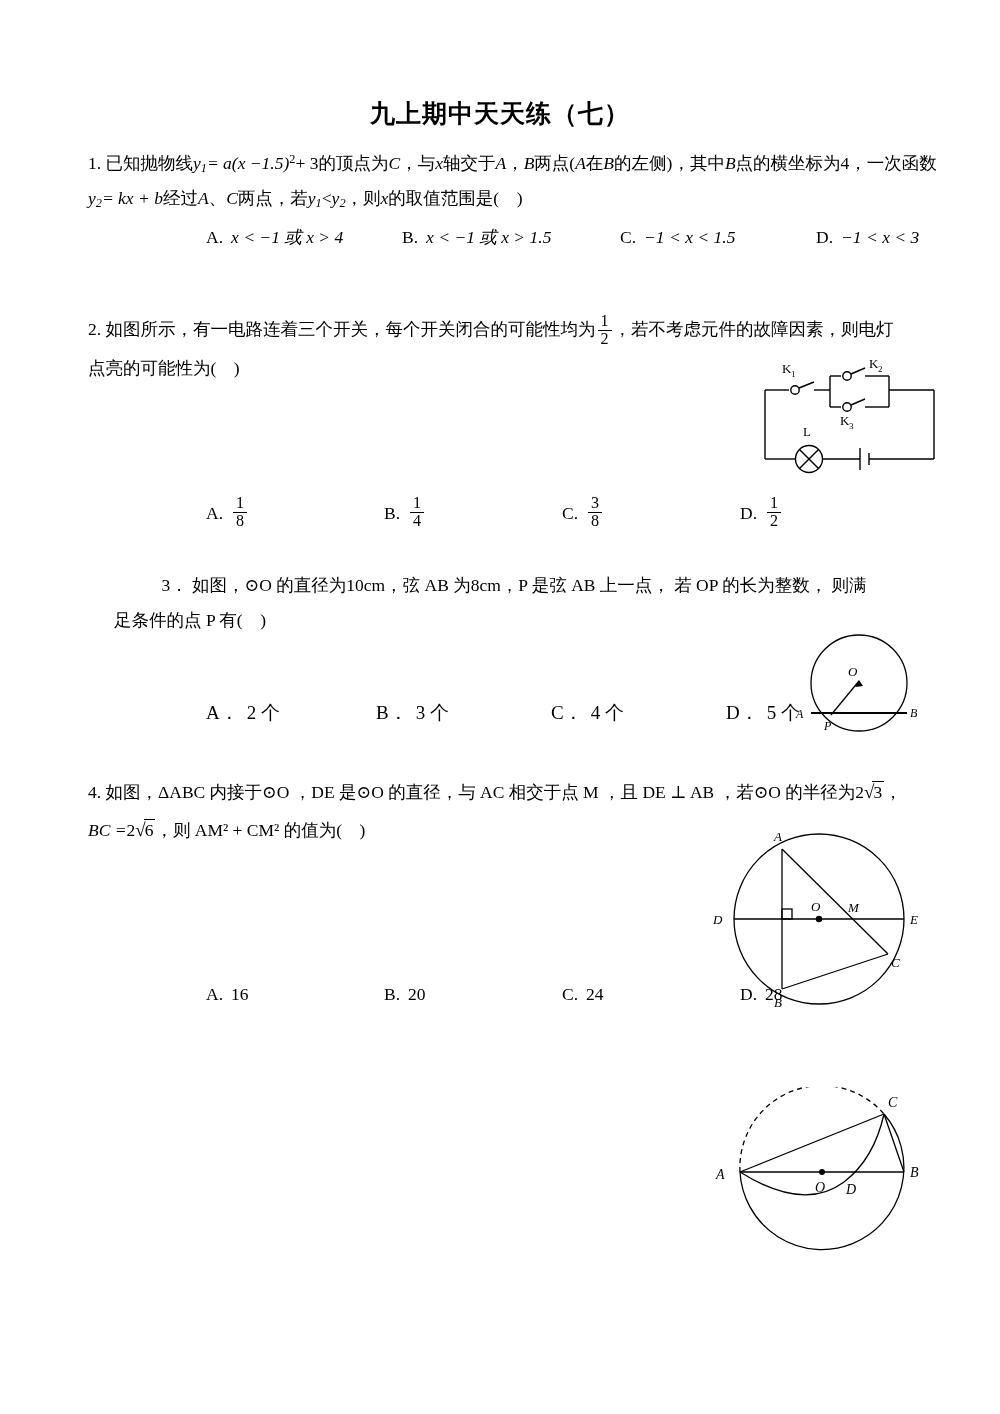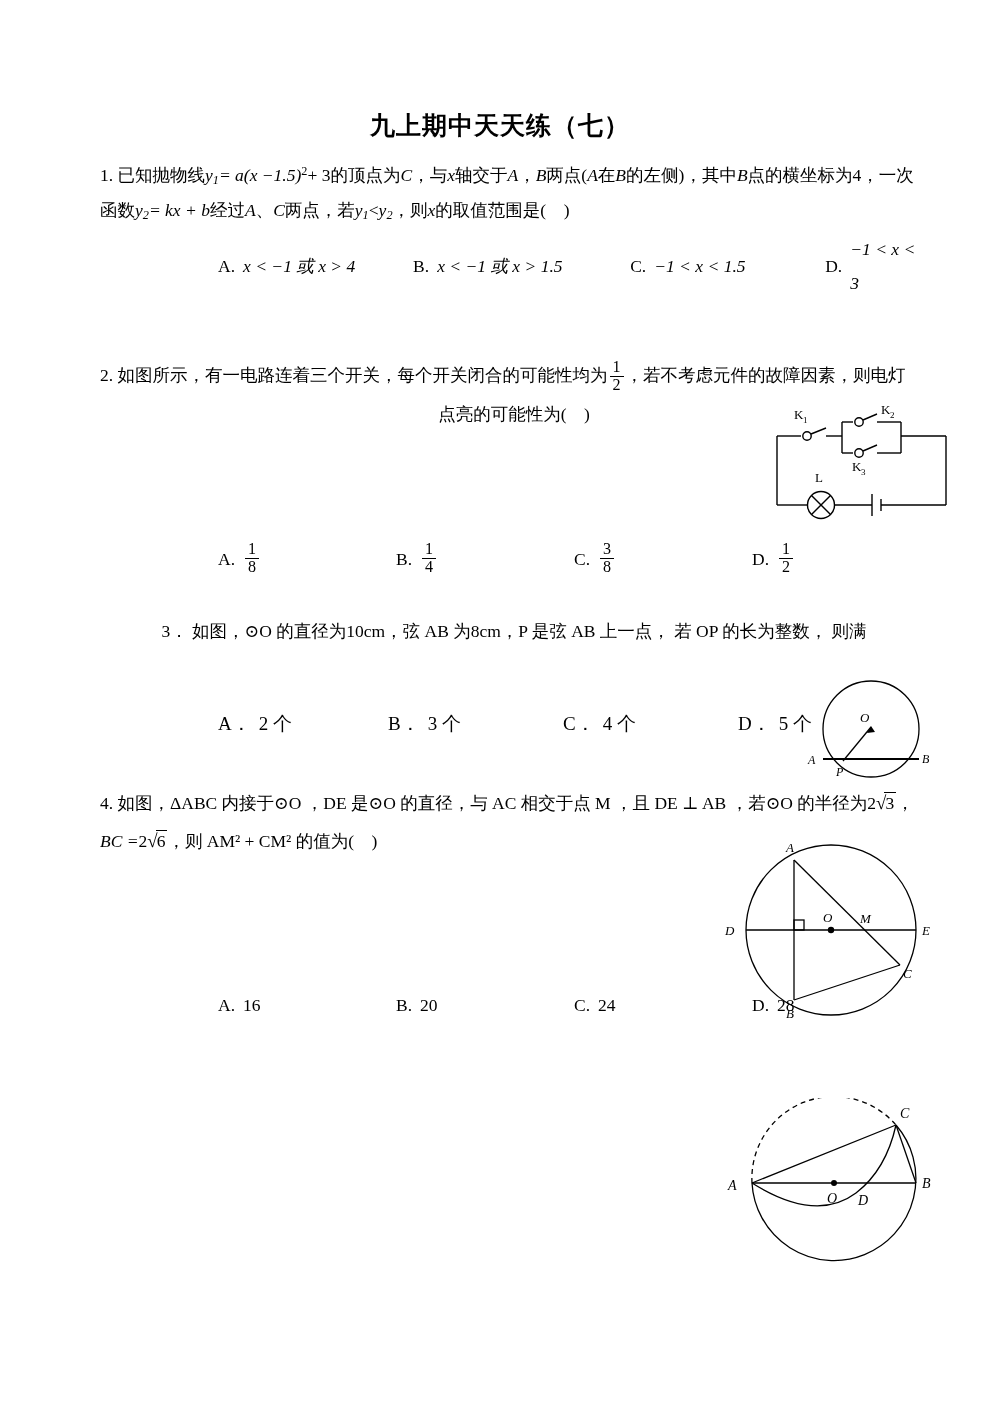--- a/index.html
+++ b/index.html
@@ -12,21 +12,21 @@
     height: 1414px;
     font-family: "Liberation Serif", "DejaVu Serif", serif;
     color: #000000;
     position: relative;
     overflow: hidden;
   }
   .page {
     width: 1000px;
     height: 1414px;
     position: relative;
-    padding: 12px;
+    padding: 0;
     box-sizing: border-box;
   }
 
   
   .title {
     text-align: center;
     font-size: 25px;
     font-weight: bold;
     letter-spacing: 1px;
     margin: 0;
@@ -126,21 +126,21 @@
         <span class="mi">−1 &lt; x &lt; 3</span>
       </div>
     </div>
   </div>
 
   <div class="problem" style="margin-top:56px;">
     <div class="ptext" style="line-height:2.2;">
       <span>2.</span>
       <span>如图所示，有一电路连着三个开关，每个开关闭合的可能性均为</span><span class="frac"><span class="num">1</span><span class="den">2</span></span><span>，若不考虑元件的故障因素，则电灯</span>
     </div>
-    <div class="ptext" style="line-height:2.2;text-align:center;">
+    <div class="ptext" style="line-height:2.2;">
       <span>点亮的可能性为(</span>&nbsp;&nbsp;&nbsp;&nbsp;<span>)</span>
     </div>
 
     <div class="fig" style="left:752px; top:46px;">
       <svg width="200" height="120" viewBox="0 0 200 120">
         <g stroke="#000" stroke-width="1.4" fill="none">
 
           <line x1="13" y1="34" x2="13" y2="103"></line>
 
           <line x1="13" y1="34" x2="37" y2="34"></line>
@@ -220,20 +220,23 @@
             <span class="den">2</span>
           </span>
       </div>
     </div>
   </div>
 
   <div class="problem" style="margin-top:38px;">
     <div class="ptext" style="line-height:2.0;text-align:center;">
       <span>3．</span>
       <span class="mi" style="font-style:normal;">如图，⊙O 的直径为10cm，弦 AB 为8cm，P 是弦 AB 上一点， 若 OP 的长为整数， 则满</span>
+    </div>
+    <div class="ptext" style="line-height:2.0;padding-left:26px;">
+      <span>足条件的点 P 有(</span>&nbsp;&nbsp;&nbsp;&nbsp;<span>)</span>
     </div>
 
     <div class="fig" style="left:782px; top:62px;">
       <svg width="160" height="110" viewBox="0 0 160 110">
         <g stroke="#000" fill="none" stroke-width="1.3">
           <circle cx="77" cy="53" r="48"></circle>
           <line x1="29" y1="83" x2="125" y2="83" stroke-width="2.1"></line>
           <line x1="77" y1="51" x2="49" y2="85"></line>
         </g>
 

